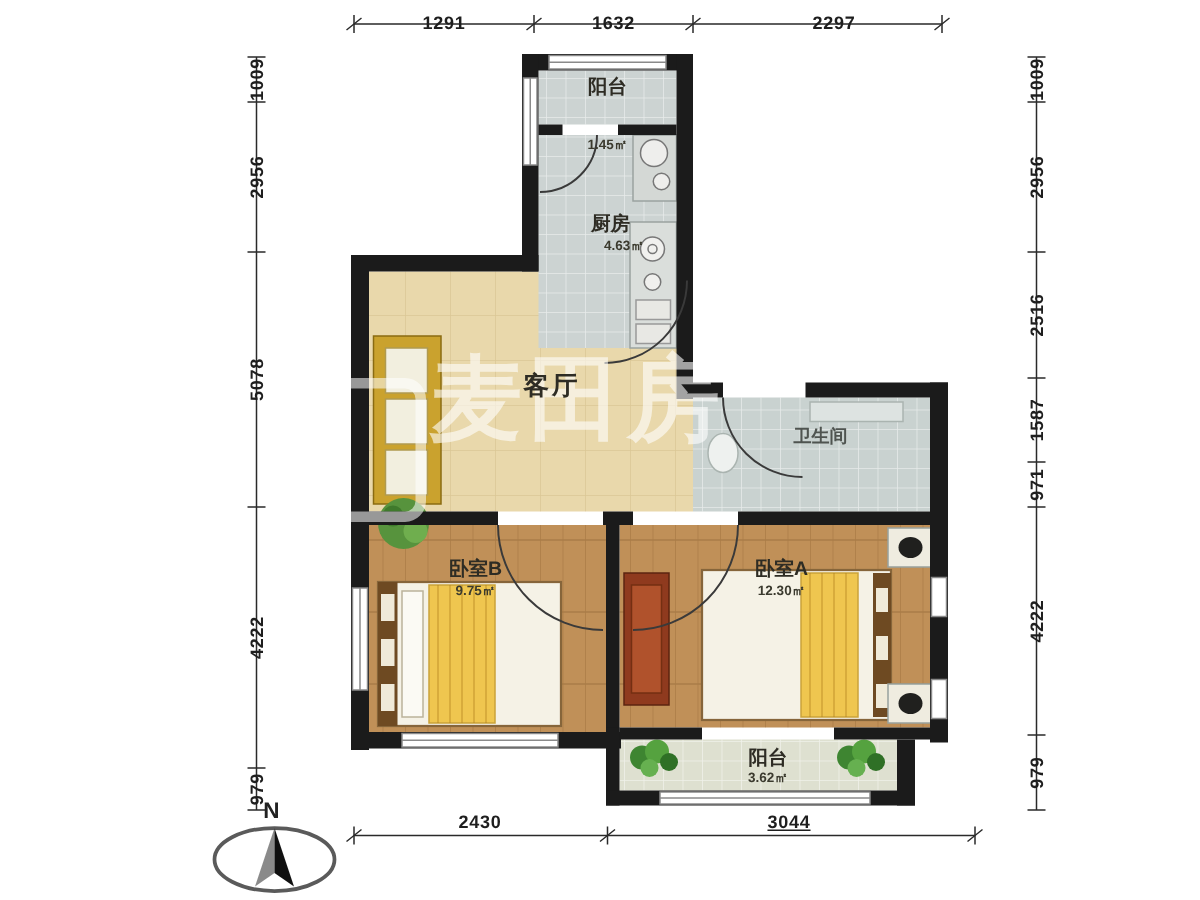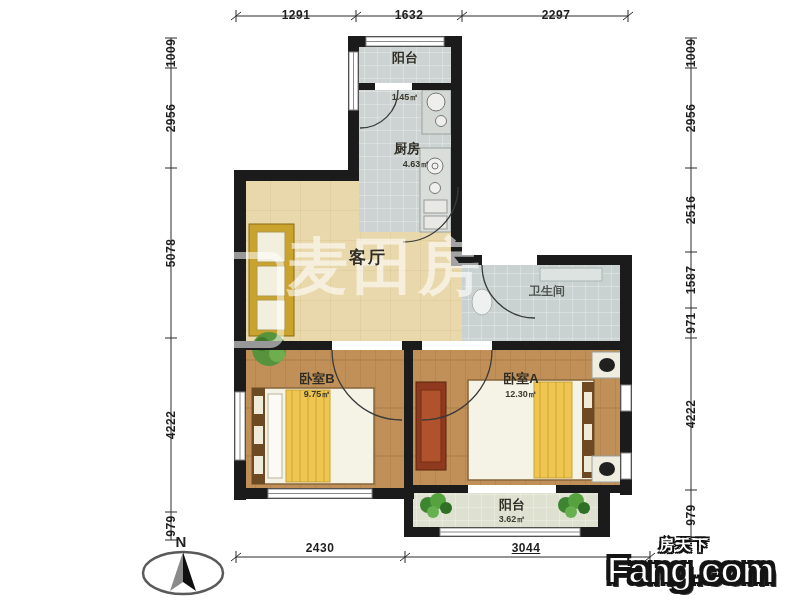--- a/index.html
+++ b/index.html
@@ -243,18 +243,14 @@
   <div class="dim dimv" style="left:691px;top:53px;">1009</div>
   <div class="dim dimv" style="left:691px;top:118px;">2956</div>
   <div class="dim dimv" style="left:691px;top:210px;">2516</div>
   <div class="dim dimv" style="left:691px;top:280px;">1587</div>
   <div class="dim dimv" style="left:691px;top:323px;">971</div>
   <div class="dim dimv" style="left:691px;top:414px;">4222</div>
   <div class="dim dimv" style="left:691px;top:515px;">979</div>
 
   <div class="compass-n">N</div>
 
-  <div class="fang">
-    <div class="fang-cn">房天下</div>
-    <div class="fang-en">Fang.com</div>
-  </div>
 
 </div>
 
 </body></html>

